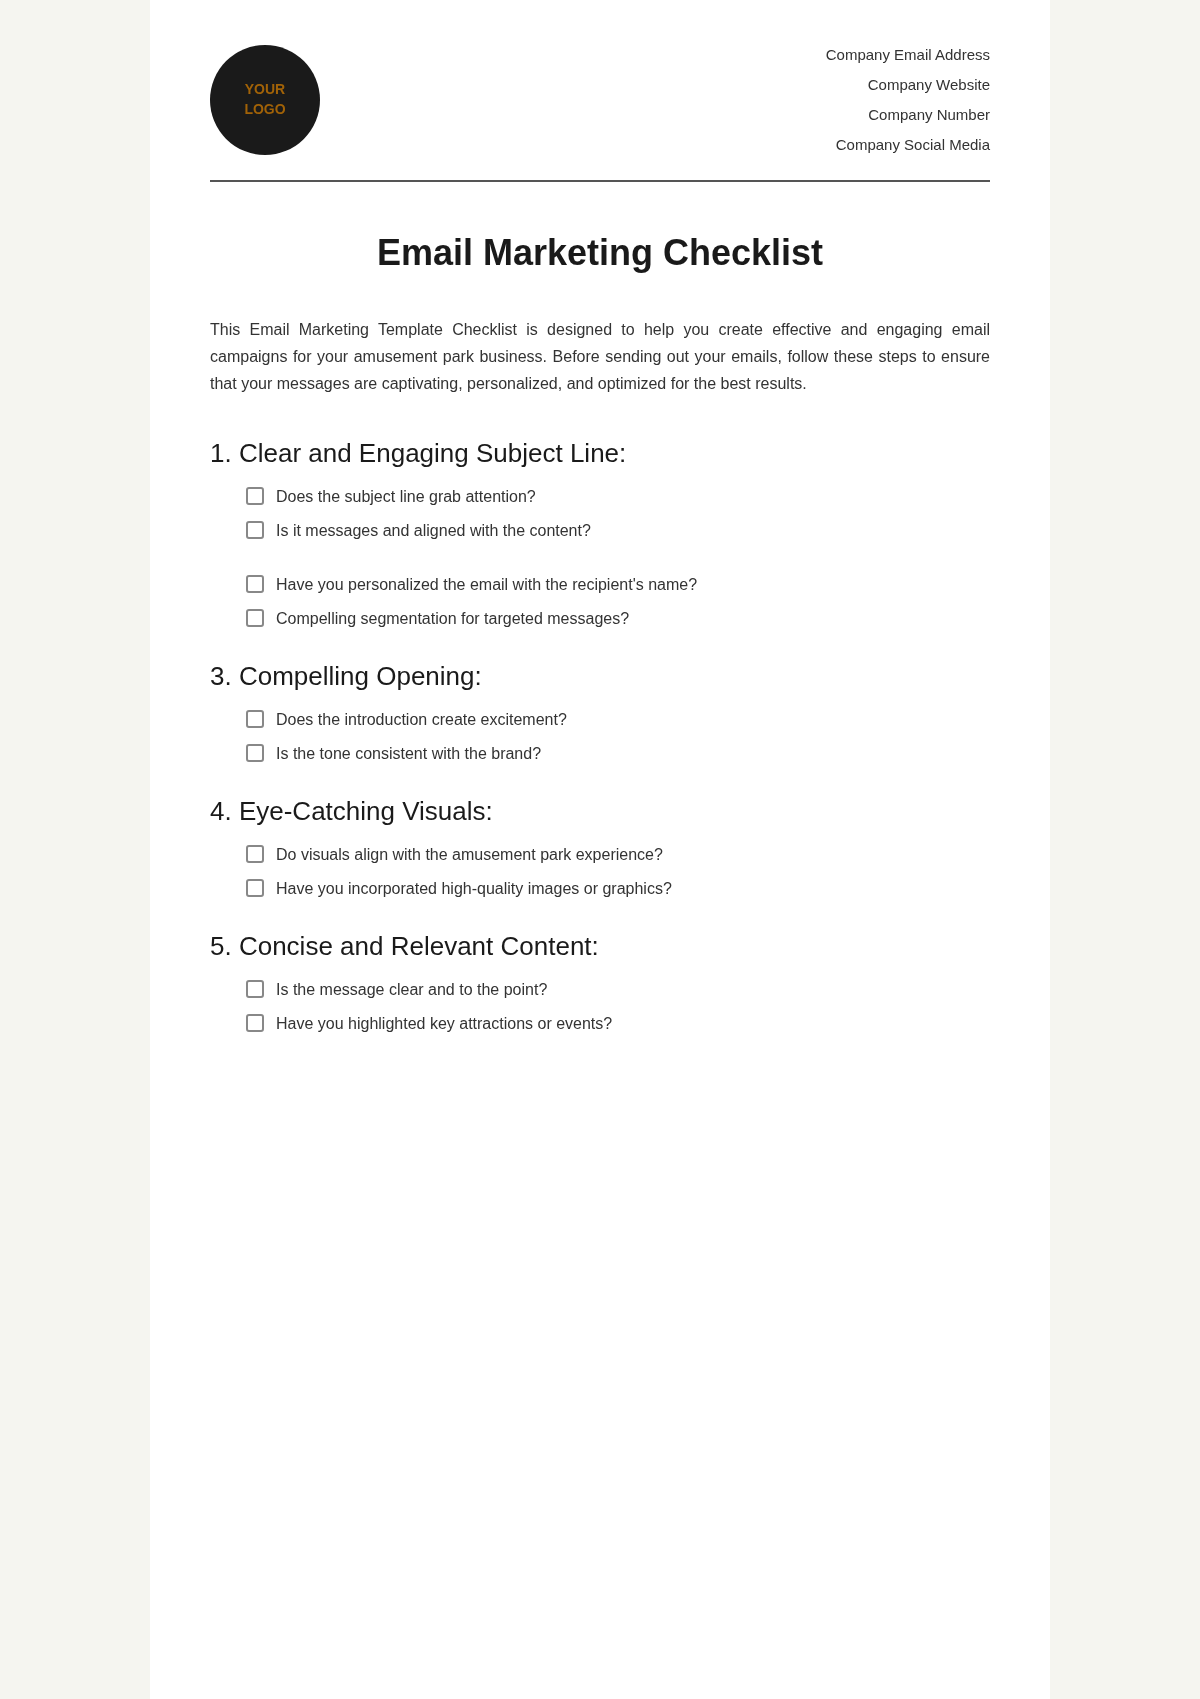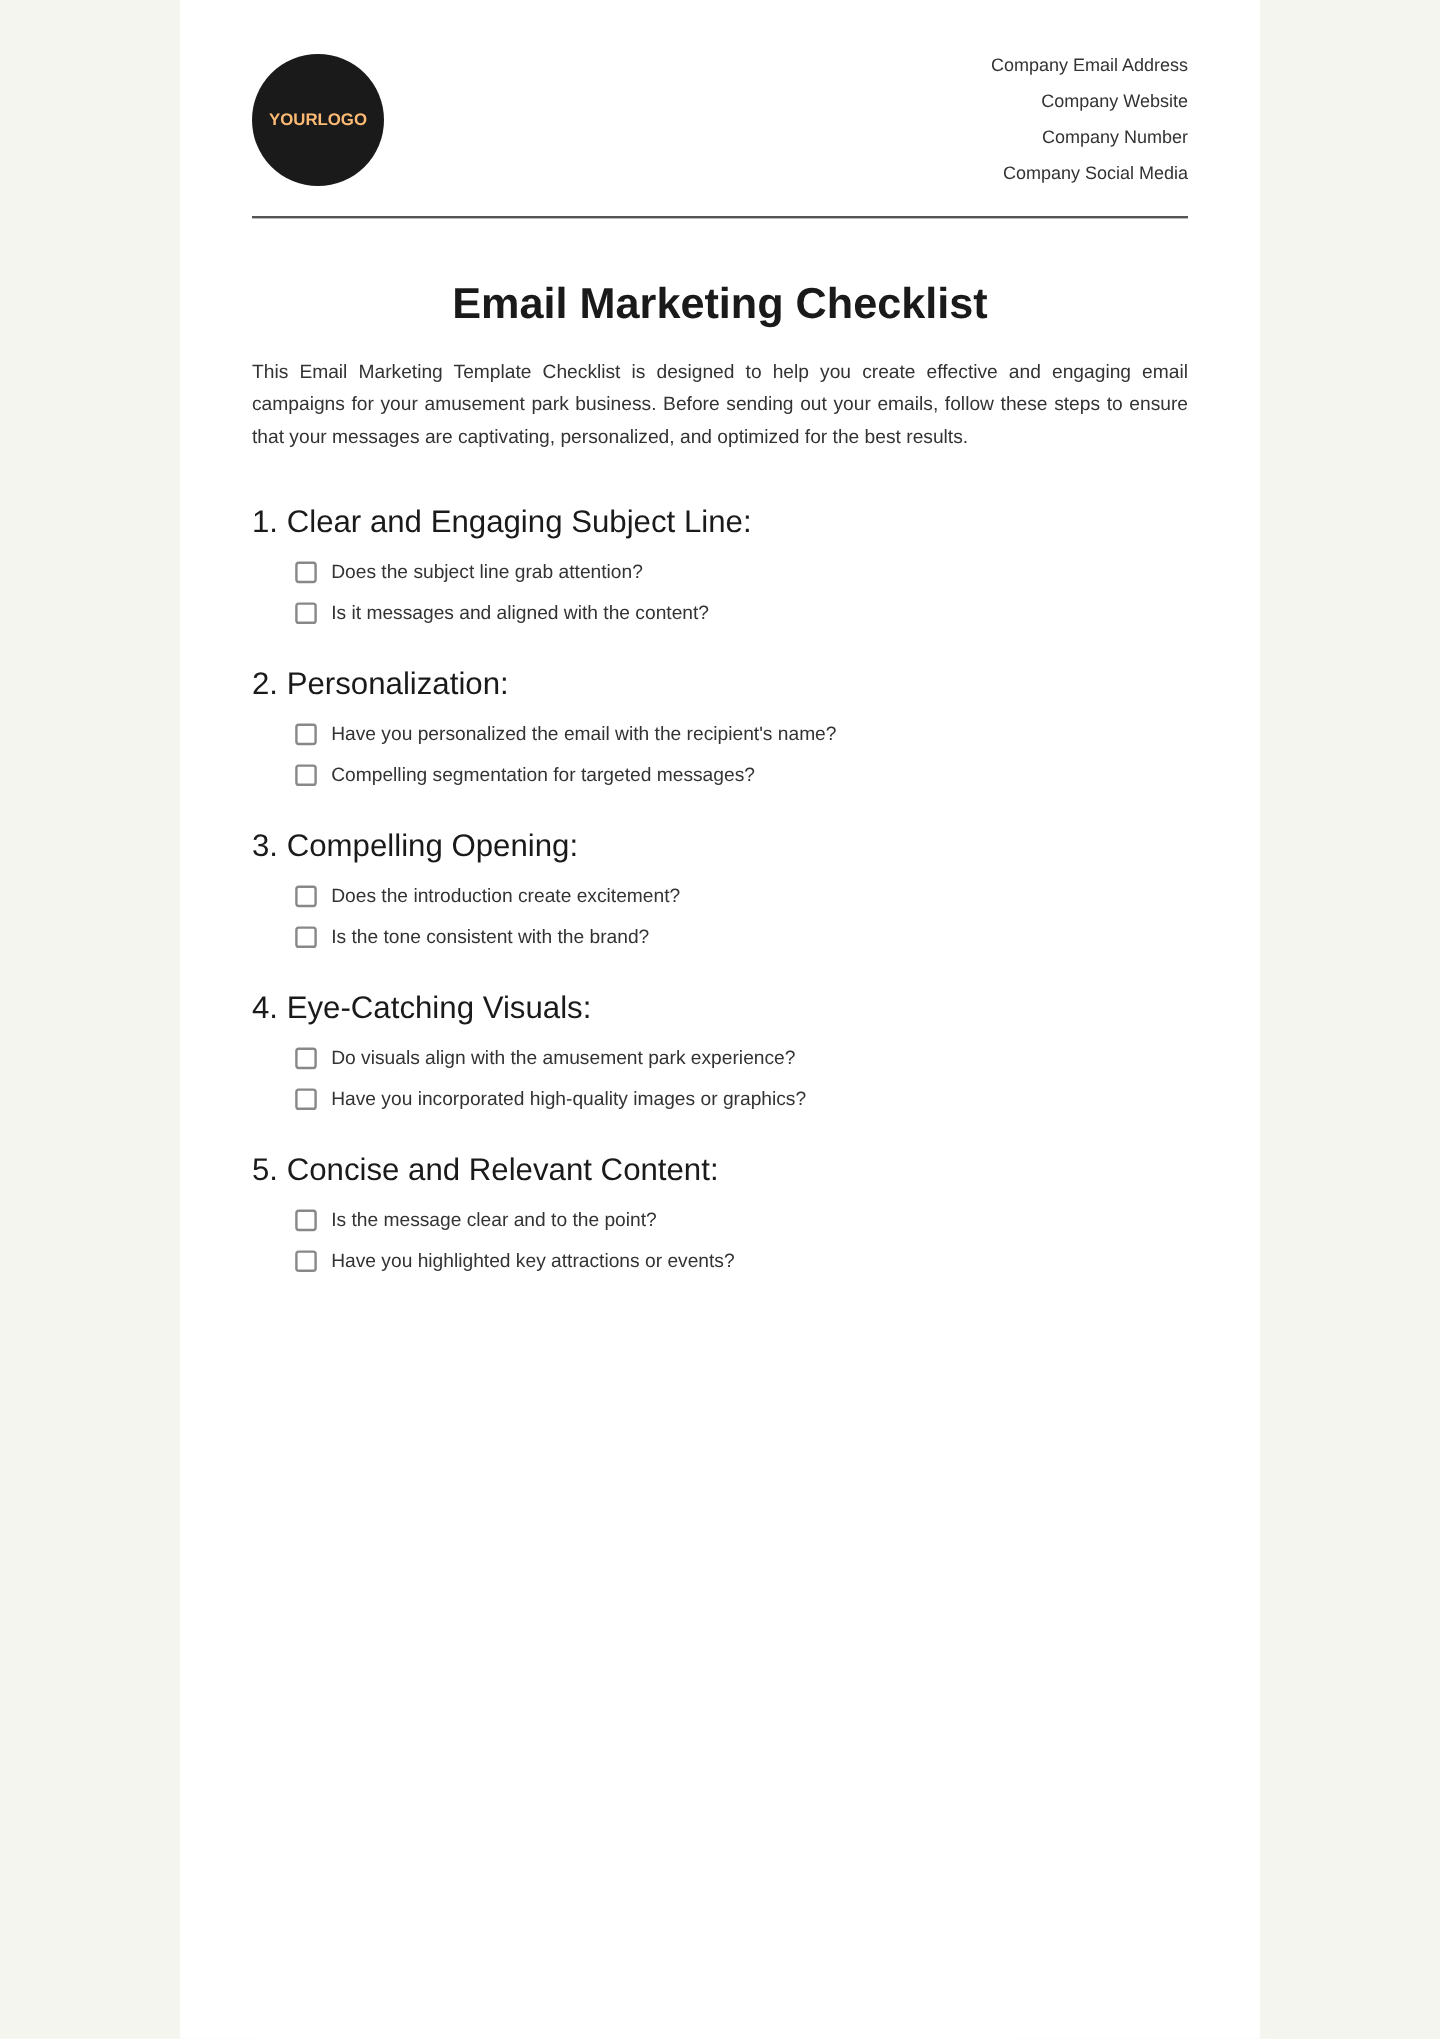--- a/index.html
+++ b/index.html
@@ -32,24 +32,24 @@
       align-items: center;
       margin-bottom: 20px;
     }
 
     .logo-circle {
       width: 110px;
       height: 110px;
       background: #1a1a1a;
       border-radius: 50%;
       display: flex;
-      flex-direction: row;
+      flex-direction: column;
       align-items: center;
       justify-content: center;
-      color: #fdba74;
+      color: #a16207;
       font-size: 14px;
       font-weight: bold;
       line-height: 1.4;
       text-align: center;
     }
 
     .company-info {
       text-align: right;
       font-size: 15px;
       color: #333333;
@@ -61,21 +61,21 @@
       border-top: 2px solid #555555;
       margin-bottom: 50px;
     }
 
     
     .main-title {
       text-align: center;
       font-size: 36px;
       font-weight: bold;
       color: #1a1a1a;
-      margin-bottom: 23px;
+      margin-bottom: 42px;
     }
 
     .intro-text {
       font-size: 16px;
       color: #333333;
       line-height: 1.7;
       text-align: justify;
       margin-bottom: 40px;
     }
 
@@ -144,21 +144,20 @@
         <span class="checkbox"></span>
         <span>Does the subject line grab attention?</span>
       </div>
       <div class="checklist-item">
         <span class="checkbox"></span>
         <span>Is it messages and aligned with the content?</span>
       </div>
     </div>
 
     <div class="section">
-      <h2 class="section-title">2. Personalization:</h2>
       <div class="checklist-item">
         <span class="checkbox"></span>
         <span>Have you personalized the email with the recipient's name?</span>
       </div>
       <div class="checklist-item">
         <span class="checkbox"></span>
         <span>Compelling segmentation for targeted messages?</span>
       </div>
     </div>
 

